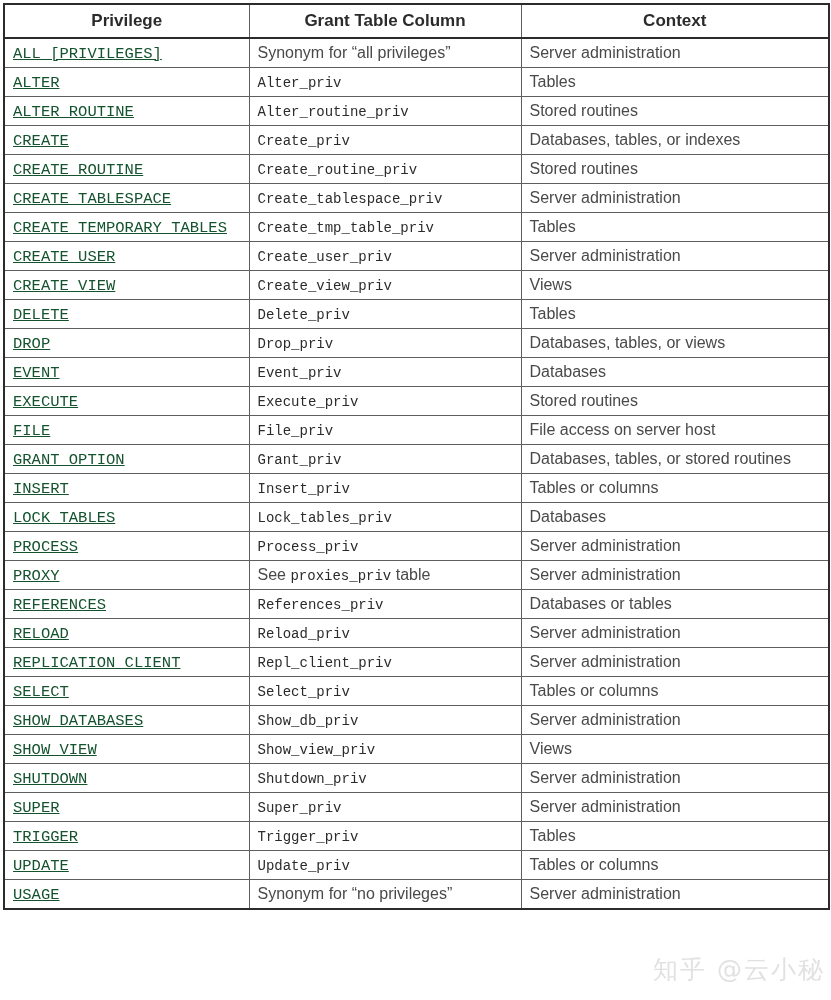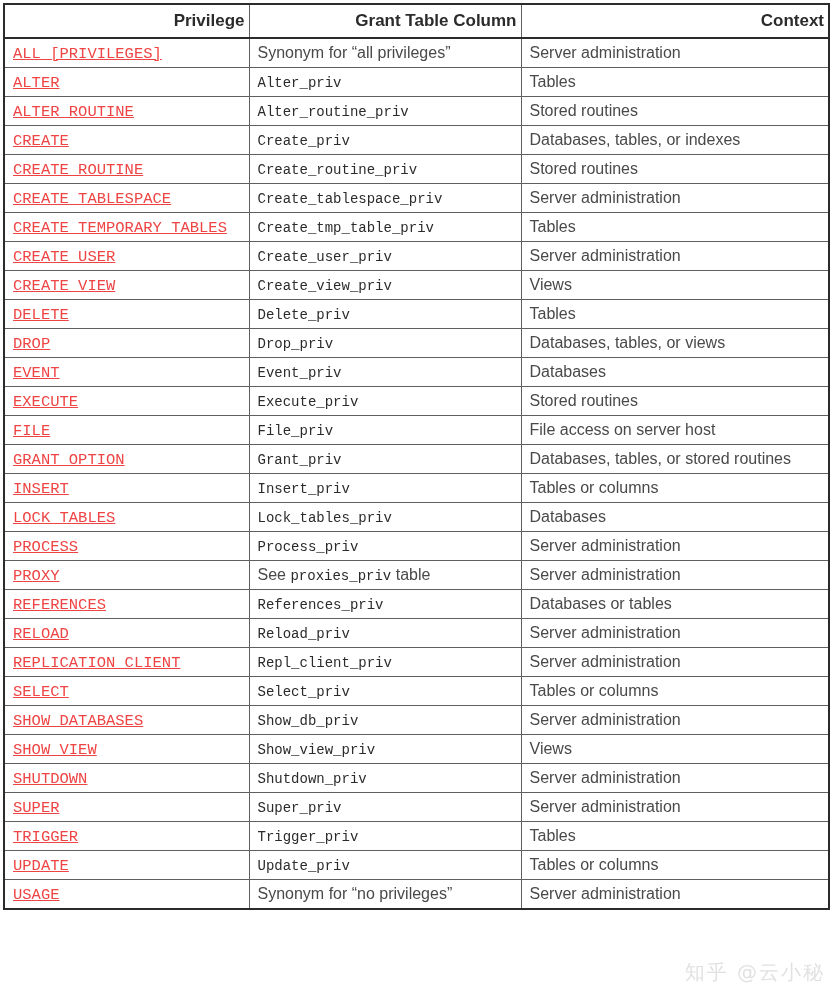--- a/index.html
+++ b/index.html
@@ -26,40 +26,40 @@
     table-layout: fixed;
   }
   table.priv-table th {
     height: 30px;
     border: 1px solid #5f5f5f;
     border-bottom: 2px solid #2b2b2b;
     font-family: "Liberation Sans", sans-serif;
     font-weight: bold;
     font-size: 17px;
     color: #2b2b2b;
-    text-align: right;
+    text-align: center;
     vertical-align: middle;
     padding: 1px 4px;
   }
   table.priv-table td {
     height: 28px;
     border: 1px solid #5f5f5f;
     vertical-align: middle;
     padding: 0 6px 0 8px;
     overflow: hidden;
     white-space: nowrap;
   }
   .col-priv    { width: 245px; }
   .col-grant   { width: 272px; }
   .col-context { width: 308px; }
 
   .priv-link {
     font-family: "Liberation Mono", "DejaVu Sans Mono", monospace;
     font-size: 15.5px;
-    color: #ef4444;
+    color: #14532d;
     text-decoration: underline;
     cursor: pointer;
   }
   .mono {
     font-family: "Liberation Mono", "DejaVu Sans Mono", monospace;
     font-size: 14px;
     color: #2b2b2b;
   }
   .sans {
     font-family: Liberation Sans, sans-serif;
@@ -70,21 +70,21 @@
     font-family: "Liberation Sans", sans-serif;
     font-size: 16px;
     color: #494949;
     border-radius: 13px;
   }
   .watermark {
     position: absolute;
     right: 6px;
     bottom: 14px;
     font-family: "DejaVu Sans", sans-serif;
-    font-size: 20px;
+    font-size: 25px;
     letter-spacing: 2px;
     color: rgba(200, 200, 200, 0.55);
     text-shadow: 0 0 1px rgba(255,255,255,0.9);
     pointer-events: none;
     white-space: nowrap;
   }
 </style>
 </head>
 <body>
 

